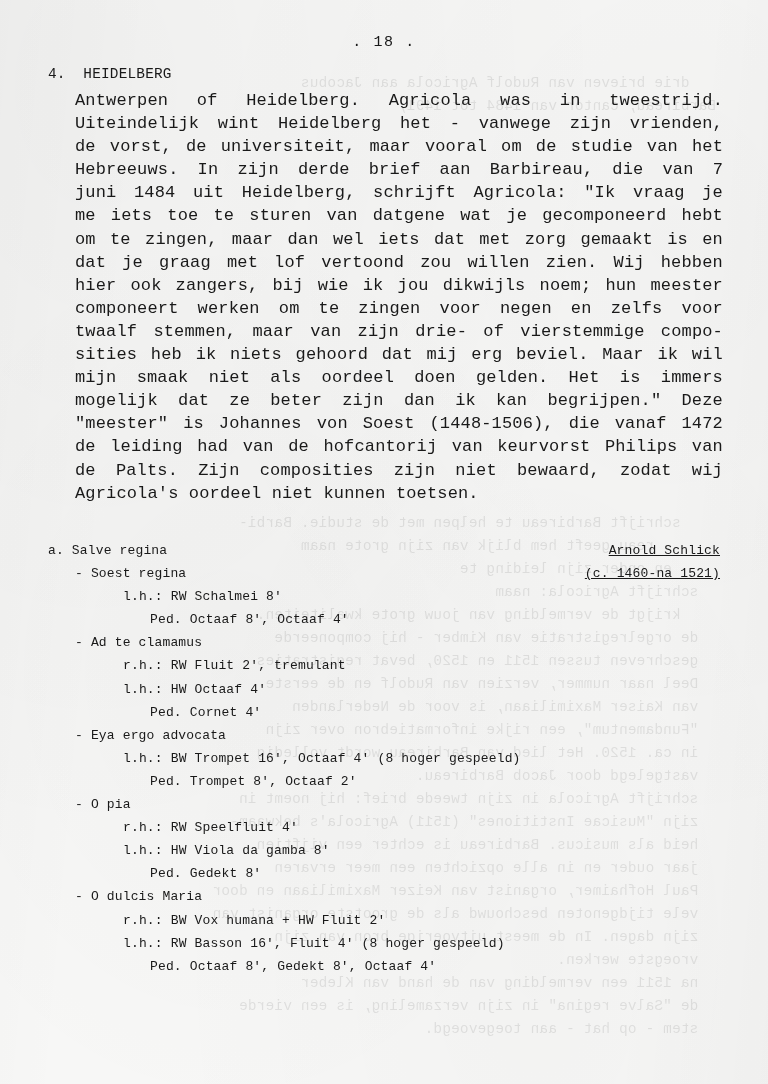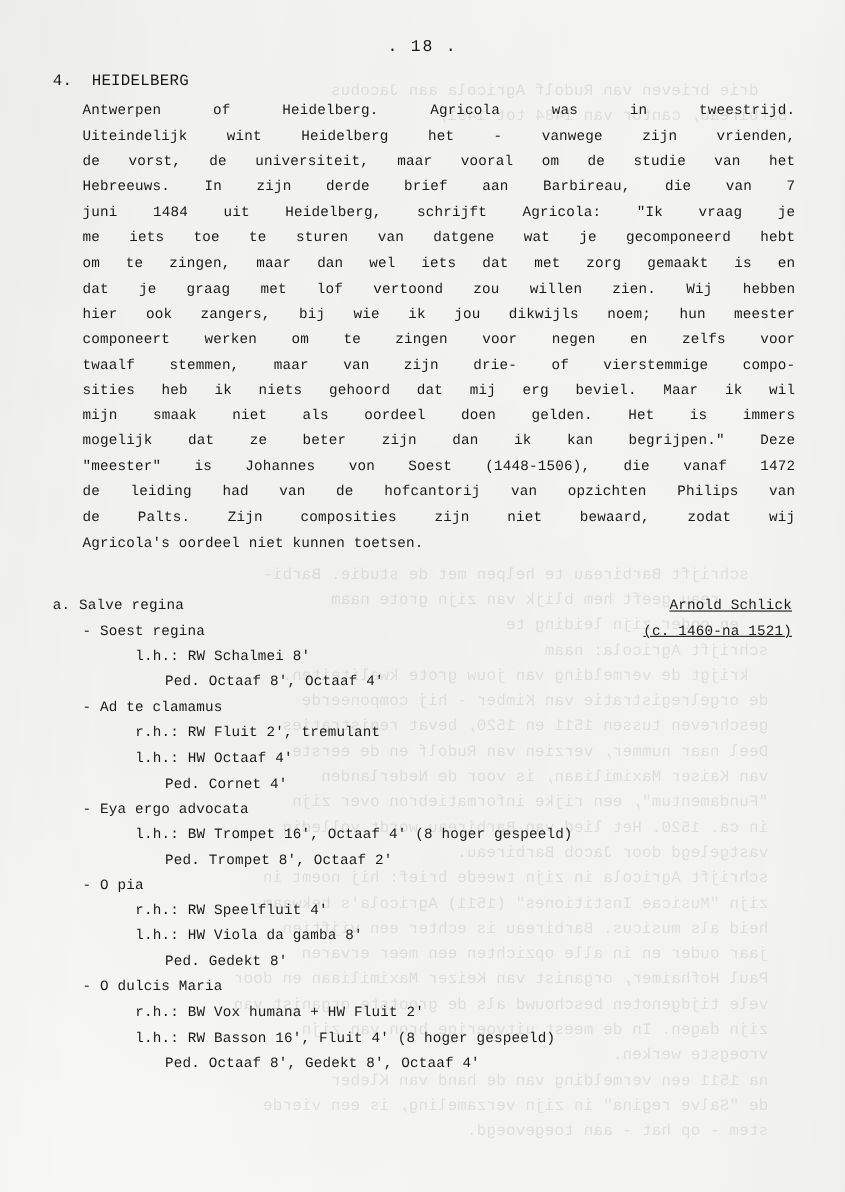--- a/index.html
+++ b/index.html
@@ -64,21 +64,21 @@
     font-size: 14.4px;
     letter-spacing: 0.2px;
     white-space: pre;
   }
 
   .body-block {
     position: absolute;
     top: 89px;
     left: 75px;
     width: 648px;
-    font-size: 13px;
+    font-size: 17px;
     line-height: 23.1px;
     letter-spacing: 0.15px;
   }
   .body-block .ln {
     display: block;
     white-space: pre;
     height: 23.1px;
   }
   
   .body-block .just {
@@ -136,21 +136,21 @@
         <div class="just"><span>me</span><span>iets</span><span>toe</span><span>te</span><span>sturen</span><span>van</span><span>datgene</span><span>wat</span><span>je</span><span>gecomponeerd</span><span>hebt</span></div>
         <div class="just"><span>om</span><span>te</span><span>zingen,</span><span>maar</span><span>dan</span><span>wel</span><span>iets</span><span>dat</span><span>met</span><span>zorg</span><span>gemaakt</span><span>is</span><span>en</span></div>
         <div class="just"><span>dat</span><span>je</span><span>graag</span><span>met</span><span>lof</span><span>vertoond</span><span>zou</span><span>willen</span><span>zien.</span><span>Wij</span><span>hebben</span></div>
         <div class="just"><span>hier</span><span>ook</span><span>zangers,</span><span>bij</span><span>wie</span><span>ik</span><span>jou</span><span>dikwijls</span><span>noem;</span><span>hun</span><span>meester</span></div>
         <div class="just"><span>componeert</span><span>werken</span><span>om</span><span>te</span><span>zingen</span><span>voor</span><span>negen</span><span>en</span><span>zelfs</span><span>voor</span></div>
         <div class="just"><span>twaalf</span><span>stemmen,</span><span>maar</span><span>van</span><span>zijn</span><span>drie-</span><span>of</span><span>vierstemmige</span><span>compo-</span></div>
         <div class="just"><span>sities</span><span>heb</span><span>ik</span><span>niets</span><span>gehoord</span><span>dat</span><span>mij</span><span>erg</span><span>beviel.</span><span>Maar</span><span>ik</span><span>wil</span></div>
         <div class="just"><span>mijn</span><span>smaak</span><span>niet</span><span>als</span><span>oordeel</span><span>doen</span><span>gelden.</span><span>Het</span><span>is</span><span>immers</span></div>
         <div class="just"><span>mogelijk</span><span>dat</span><span>ze</span><span>beter</span><span>zijn</span><span>dan</span><span>ik</span><span>kan</span><span>begrijpen."</span><span>Deze</span></div>
         <div class="just"><span>"meester"</span><span>is</span><span>Johannes</span><span>von</span><span>Soest</span><span>(1448-1506),</span><span>die</span><span>vanaf</span><span>1472</span></div>
-        <div class="just"><span>de</span><span>leiding</span><span>had</span><span>van</span><span>de</span><span>hofcantorij</span><span>van</span><span>opzichten</span><span>Philips</span><span>van</span></div>
+        <div class="just"><span>de</span><span>leiding</span><span>had</span><span>van</span><span>de</span><span>hofcantorij</span><span>van</span><span>keurvorst</span><span>Philips</span><span>van</span></div>
         <div class="just"><span>de</span><span>Palts.</span><span>Zijn</span><span>composities</span><span>zijn</span><span>niet</span><span>bewaard,</span><span>zodat</span><span>wij</span></div>
         <div class="ln">Agricola's oordeel niet kunnen toetsen.</div>
       </div>
 
     <div class="work" id="work-list">
         <div class="row ind-title"><span>a. Salve regina</span><span class="attrib">Arnold Schlick</span></div>
         <div class="row ind-mvt"><span>- Soest regina</span><span class="attrib">(c. 1460-na 1521)</span></div>
         <div class="row ind-hand"><span>l.h.: RW Schalmei 8'</span></div>
         <div class="row ind-ped"><span>Ped. Octaaf 8', Octaaf 4'</span></div>
         <div class="row ind-mvt"><span>- Ad te clamamus</span></div>

